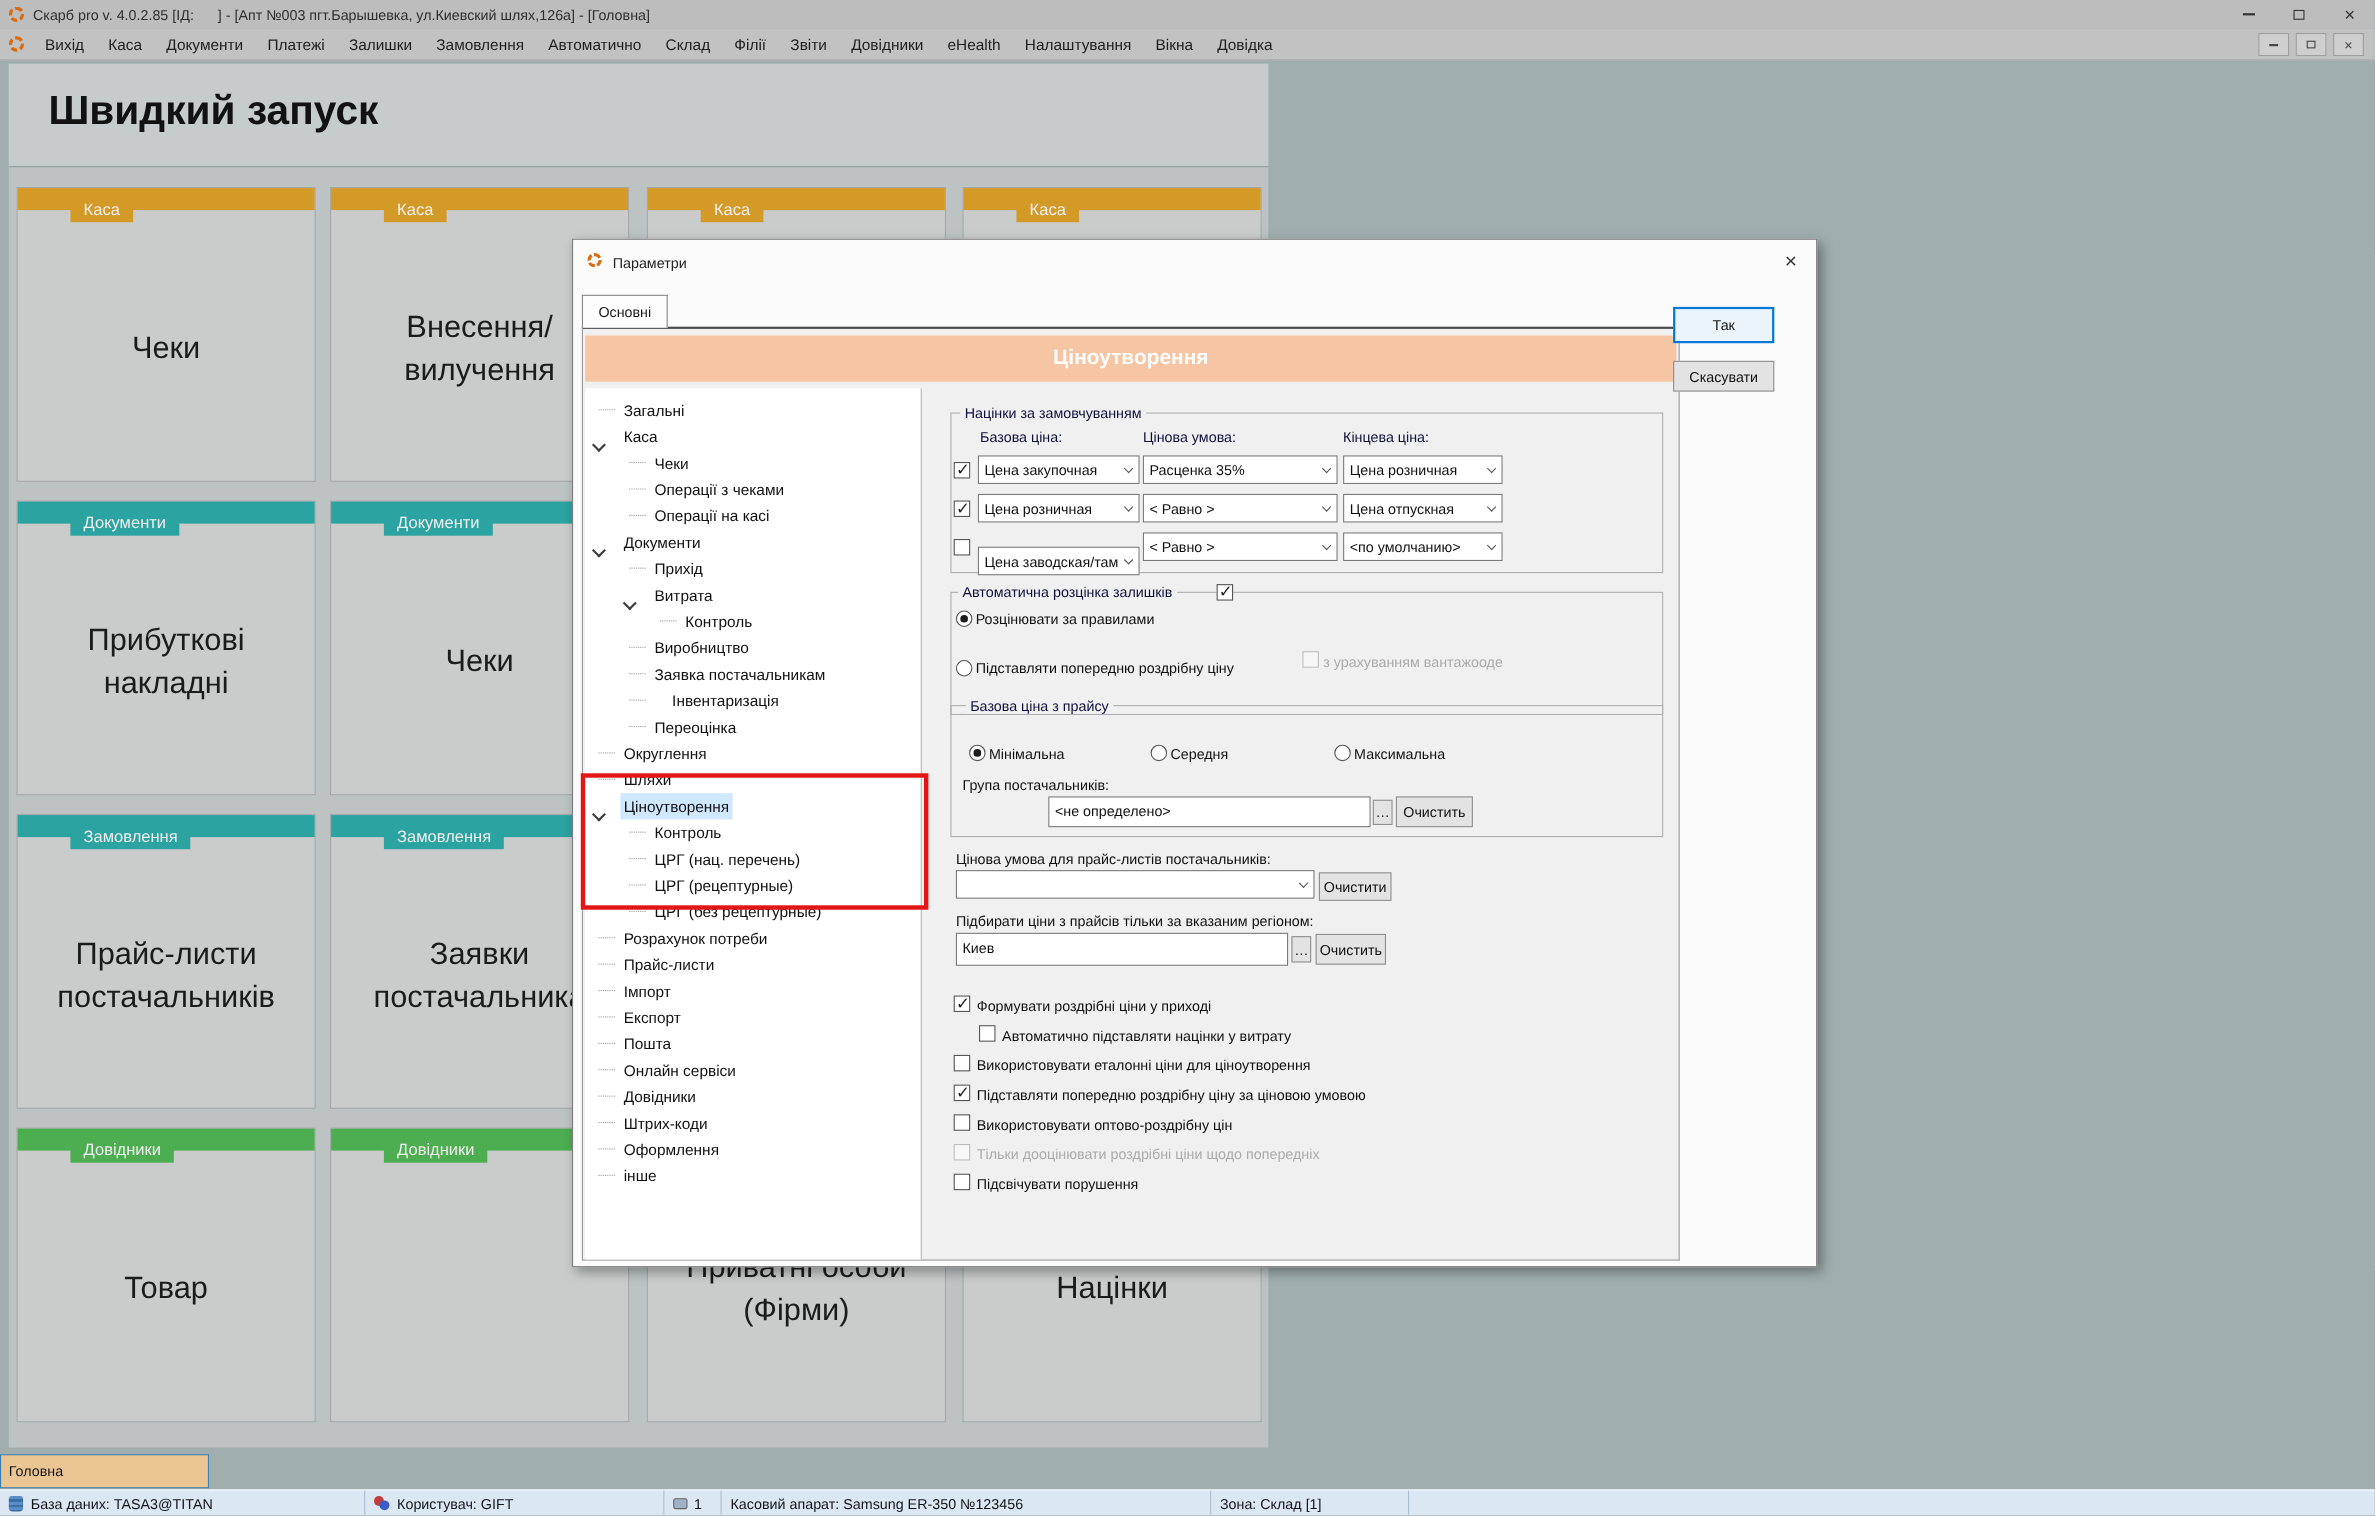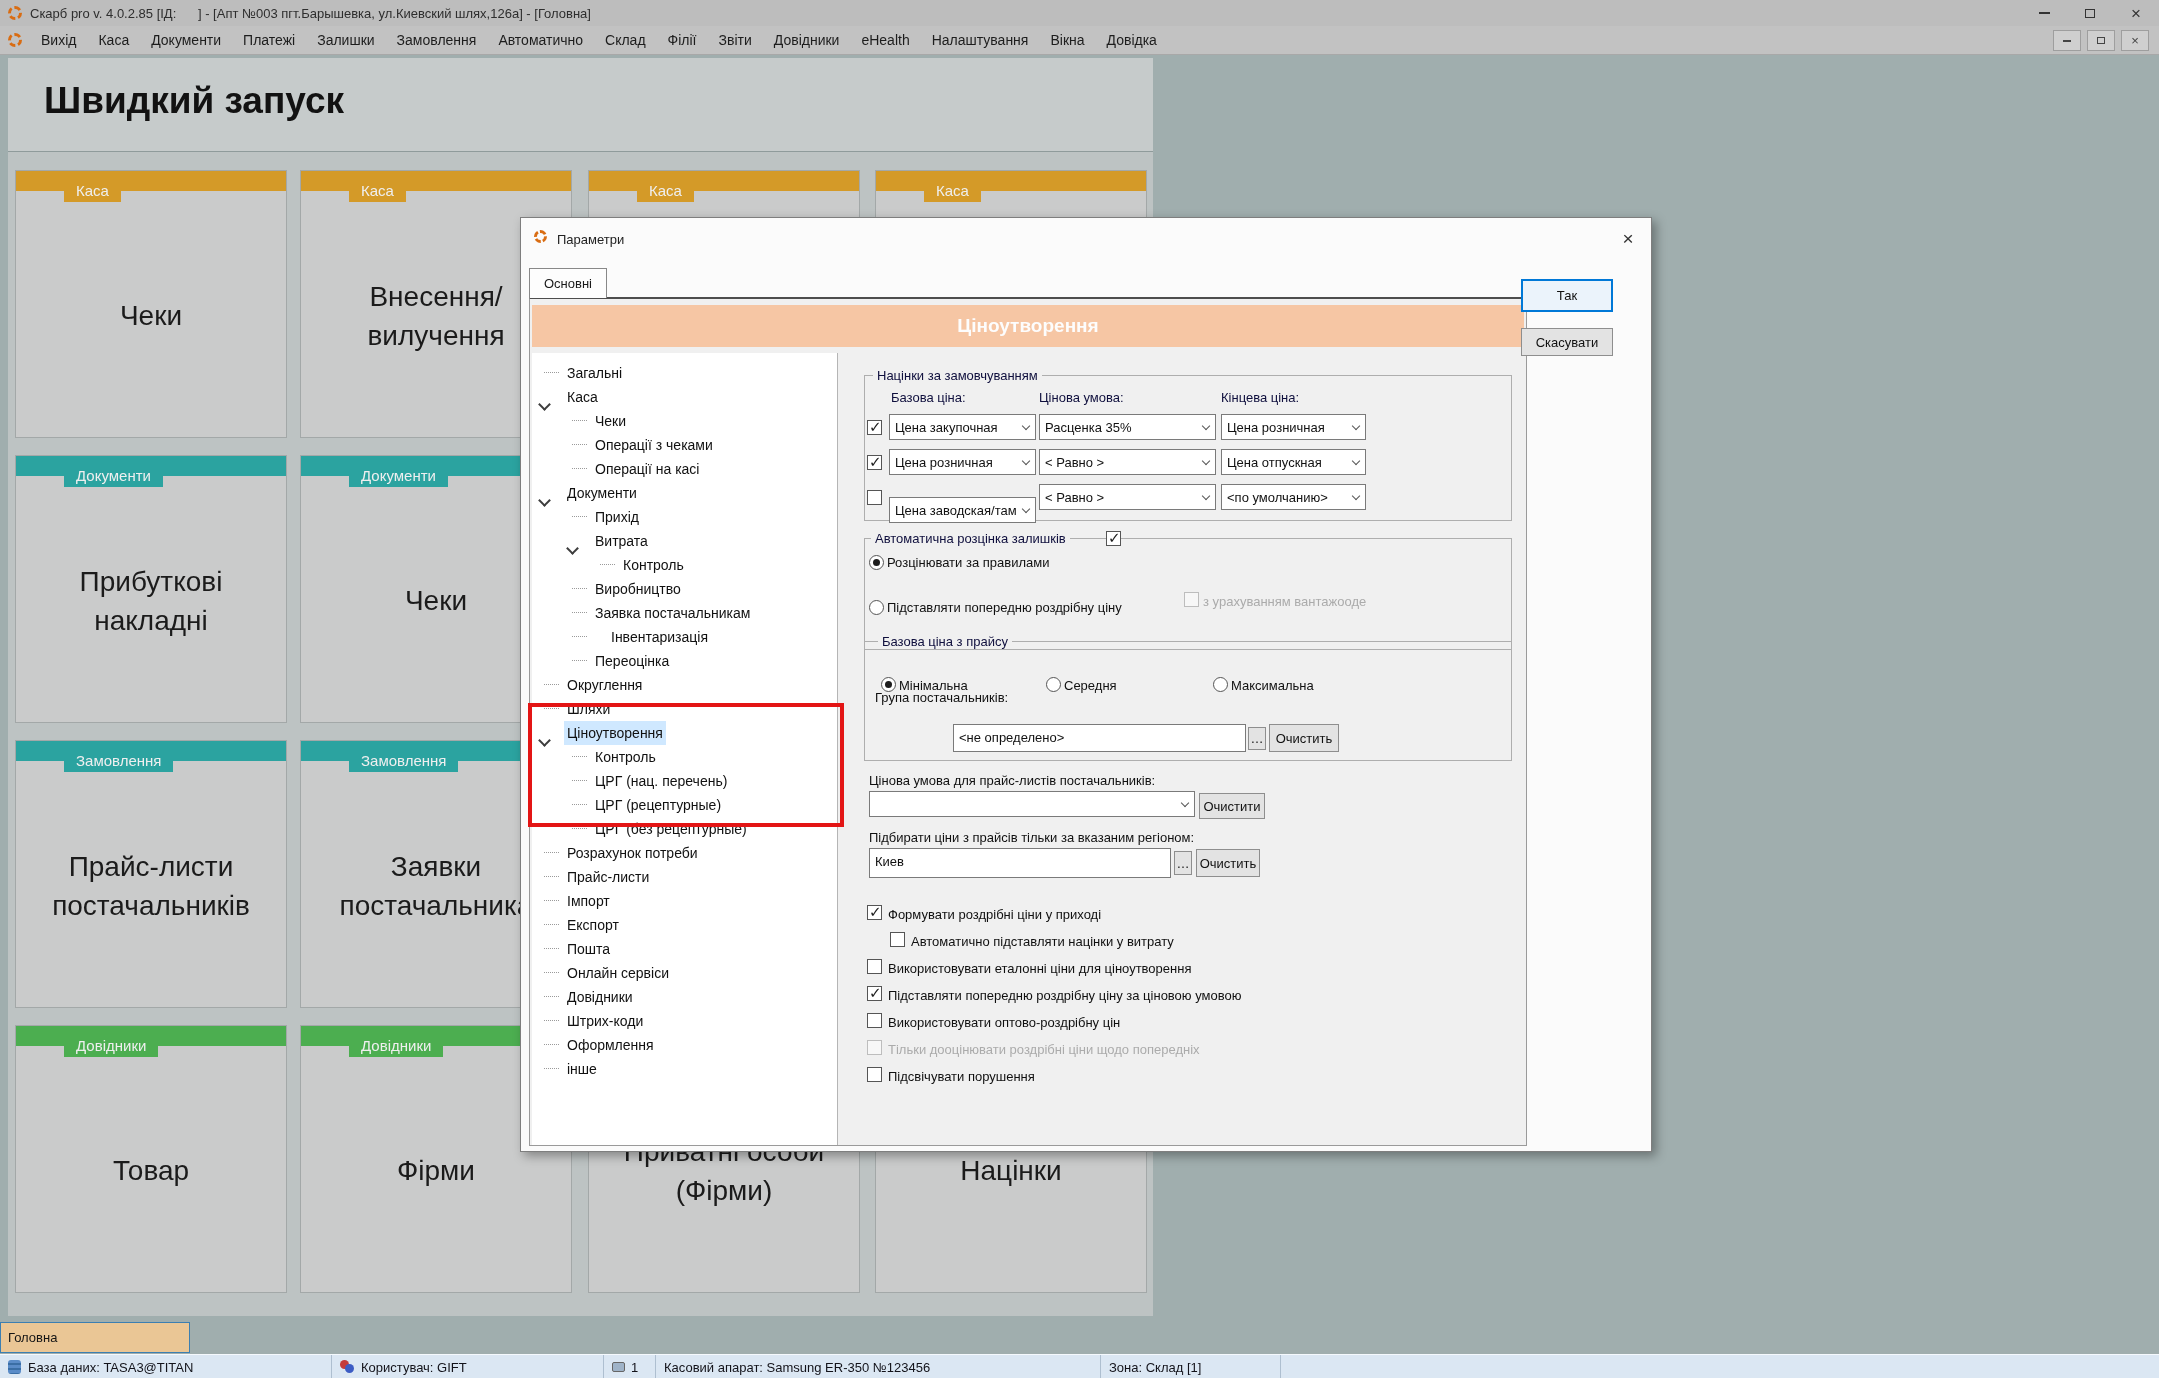--- a/index.html
+++ b/index.html
@@ -197,21 +197,20 @@
           <div class="tile-label"></div>
         </div>
         <div class="tile" style="left: 7px; top: 967px;">
           <div class="tile-strip" style="background: rgb(76, 174, 80);"></div>
           <div class="tile-badge" style="background: rgb(76, 174, 80);">Довідники</div>
           <div class="tile-label">Товар</div>
         </div>
         <div class="tile" style="left: 292px; top: 967px;">
           <div class="tile-strip" style="background: rgb(76, 174, 80);"></div>
           <div class="tile-badge" style="background: rgb(76, 174, 80);">Довідники</div>
-          <div class="tile-label">Фірми</div>
         </div>
         <div class="tile" style="left: 580px; top: 967px;">
           <div class="tile-strip" style="background: rgb(76, 174, 80);"></div>
           <div class="tile-badge" style="background: rgb(76, 174, 80);">Довідники</div>
           <div class="tile-label">Приватні особи (Фірми)</div>
         </div>
         <div class="tile" style="left: 867px; top: 967px;">
           <div class="tile-strip" style="background: rgb(76, 174, 80);"></div>
           <div class="tile-badge" style="background: rgb(76, 174, 80);">Довідники</div>
           <div class="tile-label">Націнки</div>
@@ -331,21 +330,21 @@
           <div class="groupbox" style="left: 334px; top: 342px; width: 648px; height: 120px;">
             <div class="group-label" style="left: 13px;">Базова ціна з прайсу</div>
             <div class="radio" style="left: 16px; top: 35px;">
               <div class="dot"></div>
             </div>
             <div class="lbl dark" style="left: 34px; top: 36px;">Мінімальна</div>
             <div class="radio" style="left: 181px; top: 35px;"></div>
             <div class="lbl dark" style="left: 199px; top: 36px;">Середня</div>
             <div class="radio" style="left: 348px; top: 35px;"></div>
             <div class="lbl dark" style="left: 366px; top: 36px;">Максимальна</div>
-            <div class="lbl dark" style="left: 10px; top: 48px;">Група постачальників:</div>
+            <div class="lbl dark" style="left: 10px; top: 64px;">Група постачальників:</div>
             <div class="input" style="left: 88px; top: 82px; width: 293px; height: 28px;">&lt;не определено&gt;</div>
             <div class="btn" style="left: 383px; top: 85px; width: 18px; height: 23px;">…</div>
             <div class="btn" style="left: 404px; top: 82px; width: 70px; height: 28px;">Очистить</div>
           </div>
           <div class="lbl dark" style="left: 339px; top: 474px;">Цінова умова для прайс-листів постачальників:</div>
           <div class="combo" style="left: 339px; top: 492px; width: 326px;">
             <div class="combo-text"></div>
             <div class="combo-arrow"></div>
           </div>
           <div class="btn" style="left: 669px; top: 494px; width: 66px; height: 26px;">Очистити</div>

